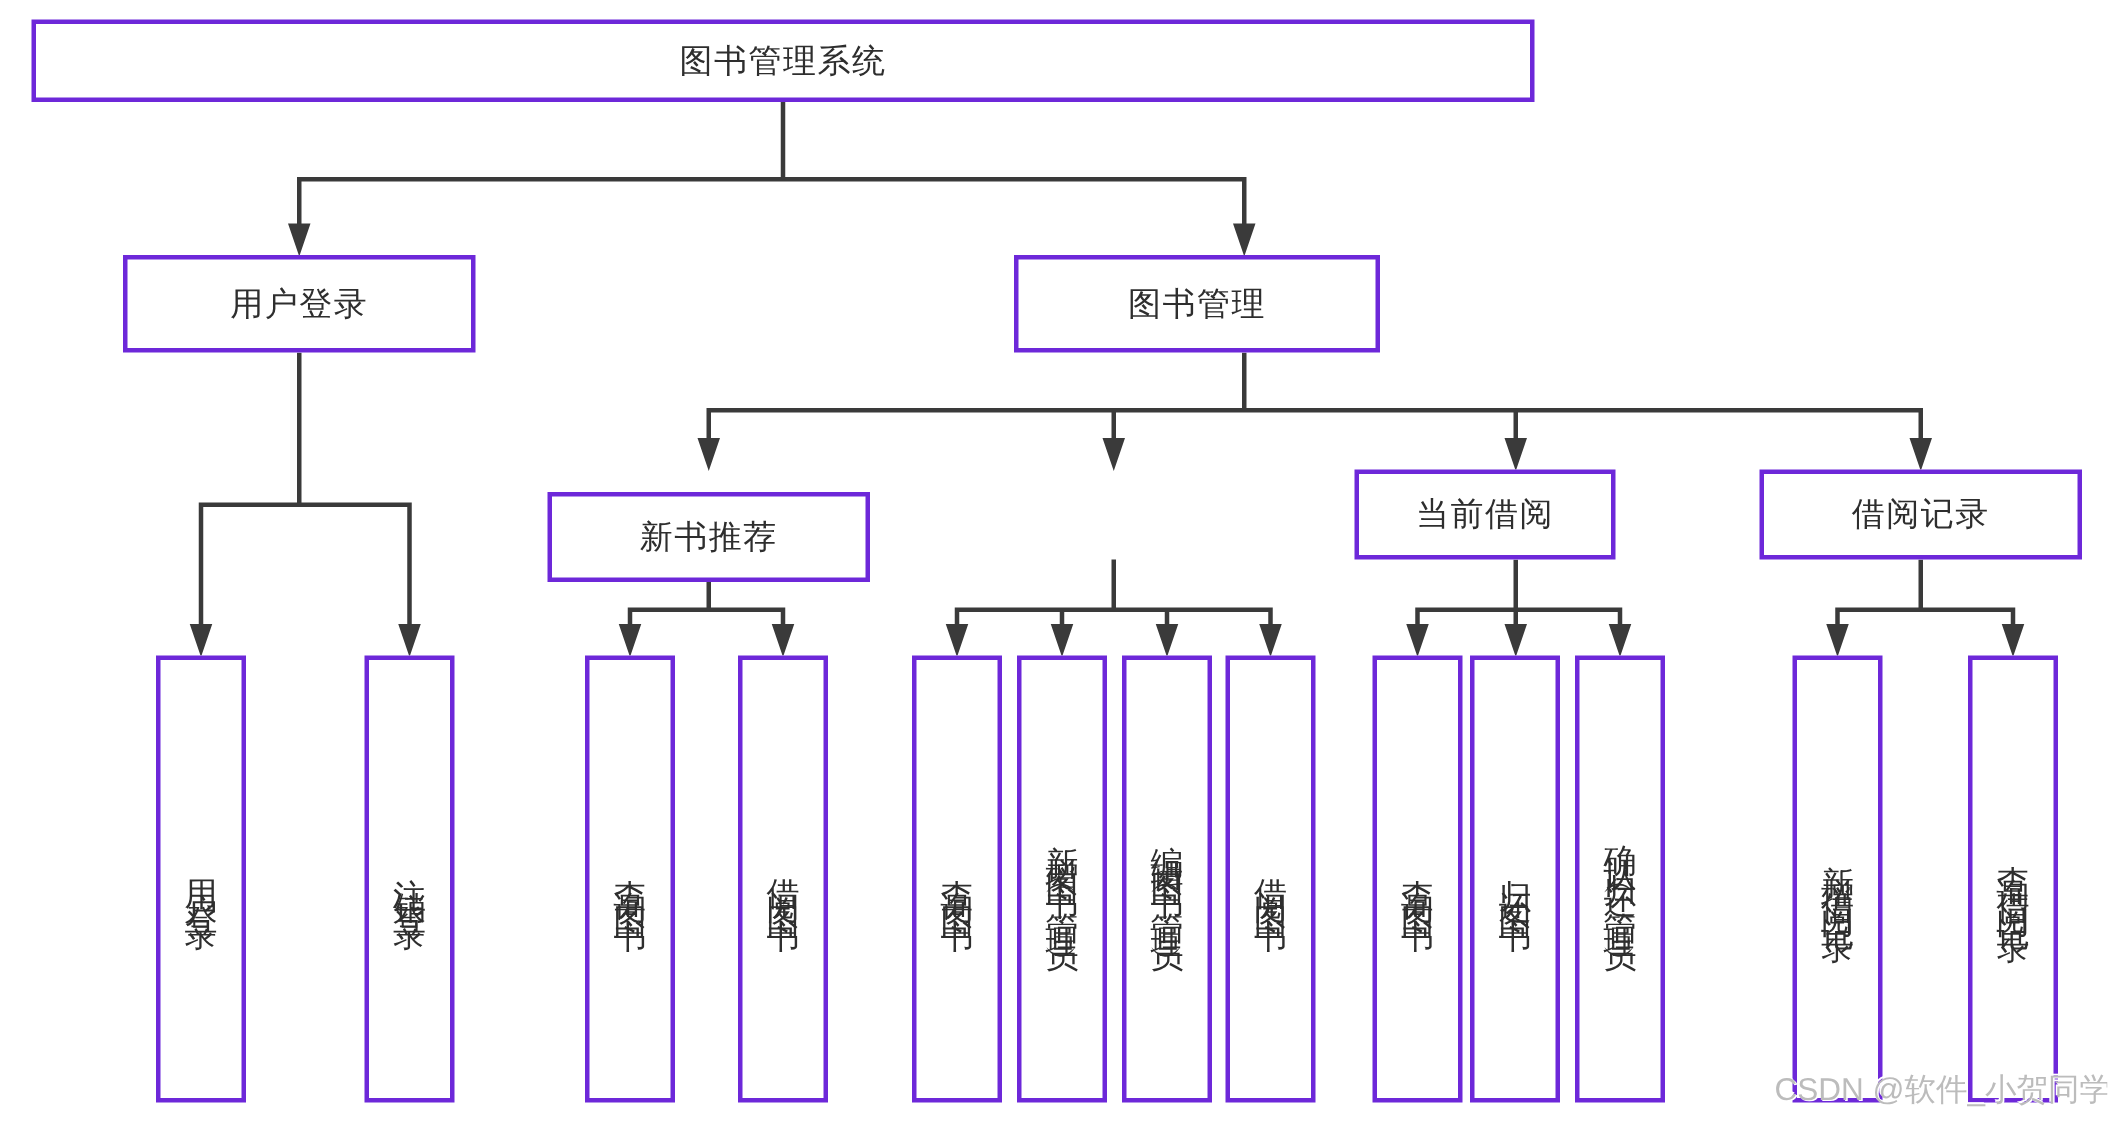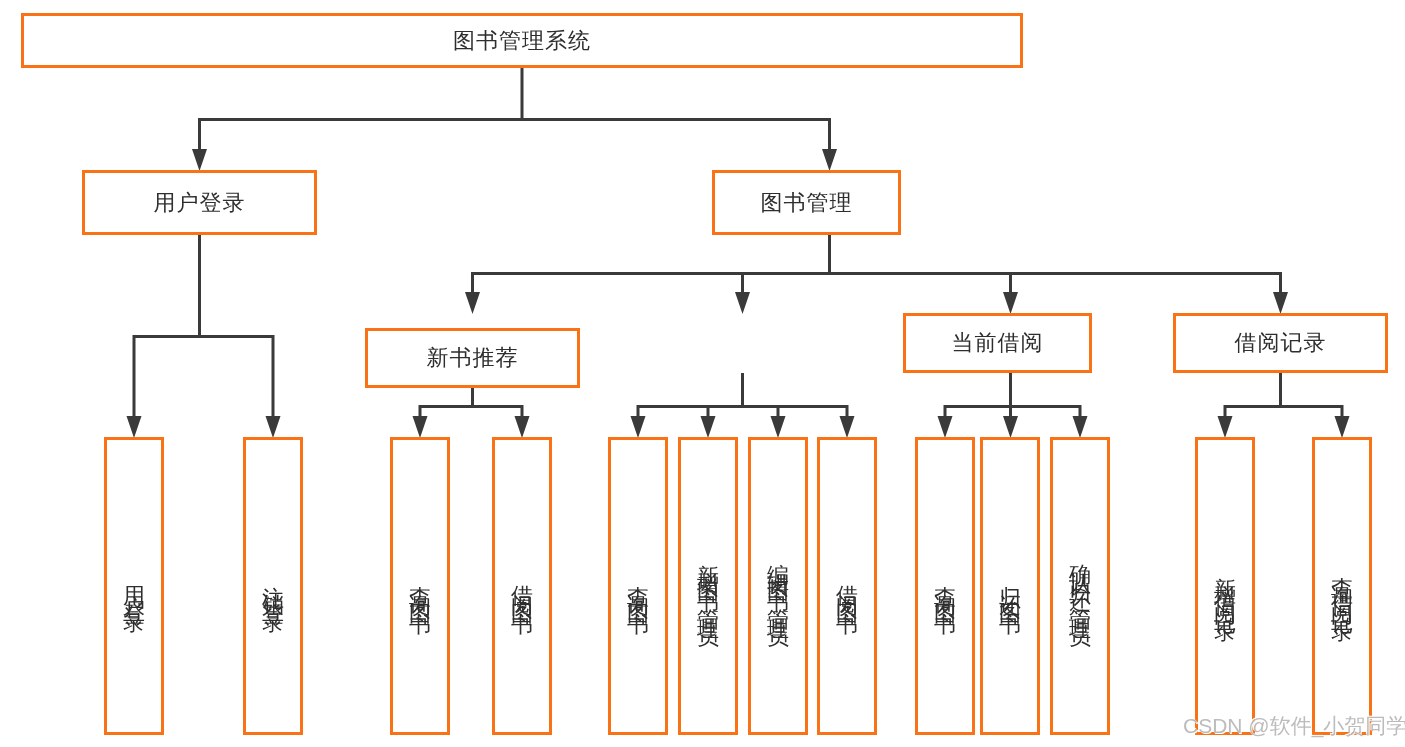--- a/index.html
+++ b/index.html
@@ -18,21 +18,21 @@
   .connectors {
     position: absolute;
     left: 0;
     top: 0;
     pointer-events: none;
   }
   .node {
     position: absolute;
     box-sizing: border-box;
     background: #ffffff;
-    border: 3px solid #f97316;
+    border: 3px solid #6d28d9;
     display: flex;
     align-items: center;
     justify-content: center;
     color: #2e2e2e;
   }
   .hbox {
     font-size: 22px;
     letter-spacing: 1px;
     white-space: nowrap;
   }
@@ -125,28 +125,28 @@
       M1334.5 416 H1349.5 L1342 438 Z"></path>
   </svg>
 
   <div class="node hbox" style="left:21px; top:13px; width:1002px; height:55px;">
     <span>图书管理系统</span>
   </div>
 
   <div class="node hbox" style="left:82px; top:170px; width:235px; height:65px;">
     <span>用户登录</span>
   </div>
-  <div class="node hbox" style="left:712px; top:170px; width:189px; height:65px;">
+  <div class="node hbox" style="left:676px; top:170px; width:244px; height:65px;">
     <span>图书管理</span>
   </div>
 
   <div class="node hbox" style="left:365px; top:313px; width:215px; height:60px;margin-top:15px;">
     <span>新书推荐</span>
   </div>
-  <div class="node hbox" style="left:903px; top:313px; width:189px; height:60px;">
+  <div class="node hbox" style="left:903px; top:313px; width:174px; height:60px;">
     <span>当前借阅</span>
   </div>
   <div class="node hbox" style="left:1173px; top:313px; width:215px; height:60px;">
     <span>借阅记录</span>
   </div>
 
   <div class="node vbox" style="left:104px;">
     <span class="vlabel">用户登录</span>
   </div>
   <div class="node vbox" style="left:243px;">

